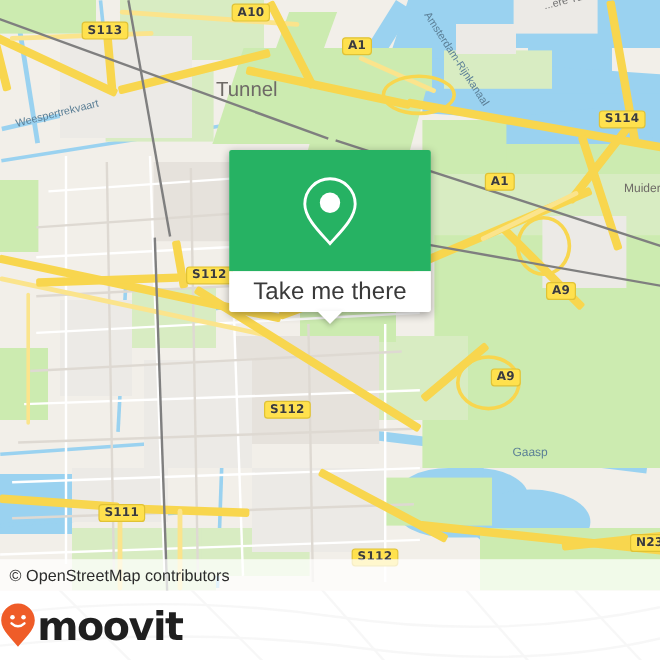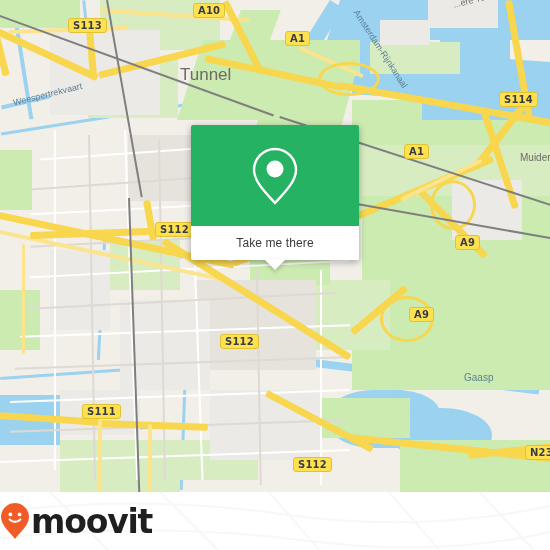--- a/index.html
+++ b/index.html
@@ -88,21 +88,21 @@
     position:absolute;left:0;top:0;width:168px;height:101px;
     background:#26b263;border-radius:2px 2px 0 0;
     display:flex;align-items:center;justify-content:center;
   }
   .card-bottom{
     position:absolute;left:0;top:101px;width:168px;height:34px;
     background:#ffffff;border-radius:0 0 2px 2px;
     display:flex;align-items:center;justify-content:center;
   }
   .card-bottom .label{
-    font-size:12px;color:#3a3a3a;letter-spacing:.1px;
+    font-size:20px;color:#3a3a3a;letter-spacing:.1px;
   }
   .card-tail{
     position:absolute;left:73px;top:134px;width:0;height:0;
     border-left:11px solid transparent;
     border-right:11px solid transparent;
     border-top:11px solid #ffffff;
     filter:drop-shadow(0 2px 2px rgba(0,0,0,.22));
   }
 
   
@@ -260,39 +260,42 @@
     <div class="rail" style="left:-8px;top:12px;width:300px;transform:rotate(20deg);transform-origin:left top;"></div>
     <div class="rail" style="left:280px;top:116px;width:300px;transform:rotate(18deg);transform-origin:left top;"></div>
     <div class="rail" style="left:108px;top:0px;width:200px;transform:rotate(80deg);transform-origin:left top;"></div>
     <div class="rail" style="left:130px;top:198px;width:320px;transform:rotate(88deg);transform-origin:left top;"></div>
     <div class="rail" style="left:340px;top:200px;width:230px;transform:rotate(10deg);transform-origin:left top;"></div>
 
     <div class="placelabel" style="left:180px;top:65px;">Tunnel</div>
 
     <div class="waterlabel" style="left:12px;top:98px;transform:rotate(-14deg);transform-origin:left top;">Weespertrekvaart</div>
     <div class="waterlabel" style="left:360px;top:8px;transform:rotate(57deg);transform-origin:left top;">Amsterdam-Rijnkanaal</div>
-    <div class="waterlabel" style="left:464px;top:372px;font-size:10px;">Gaasp</div>
+    <div class="waterlabel" style="left:427px;top:372px;font-size:10px;">Gaasp</div>
 
     <div class="tunnellabel" style="left:452px;top:0px;transform:rotate(-14deg);transform-origin:left top;">...ere Tunnel</div>
 
     <div class="townsmall" style="left:520px;top:152px;">Muiderb</div>
 
     <div class="shield" style="left:68px;top:18px;">S113</div>
     <div class="shield" style="left:193px;top:3px;">A10</div>
     <div class="shield" style="left:285px;top:31px;">A1</div>
     <div class="shield" style="left:499px;top:92px;">S114</div>
     <div class="shield" style="left:404px;top:144px;">A1</div>
     <div class="shield" style="left:155px;top:222px;">S112</div>
     <div class="shield" style="left:455px;top:235px;">A9</div>
     <div class="shield" style="left:409px;top:307px;">A9</div>
     <div class="shield" style="left:220px;top:334px;">S112</div>
-    <div class="shield" style="left:82px;top:404px;">S111</div>
+    <div class="shield" style="left:82px;top:420px;">S111</div>
     <div class="shield" style="left:293px;top:457px;">S112</div>
     <div class="shield" style="left:525px;top:445px;">N23</div>
 
+    <div class="attrib">
+      <span>© OpenStreetMap contributors</span>
+    </div>
   </div>
 
   <div class="card">
     <div class="card-top">
       <svg width="52" height="62" viewBox="0 0 52 62">
         <path d="M26 4 C14.4 4 5 13.4 5 25 C5 37 18 49 26 58 C34 49 47 37 47 25 C47 13.4 37.6 4 26 4 Z" fill="none" stroke="#ffffff" stroke-width="2.4"></path>
         <circle cx="26" cy="24" r="8.5" fill="#ffffff"></circle>
       </svg>
     </div>
     <div class="card-bottom">

